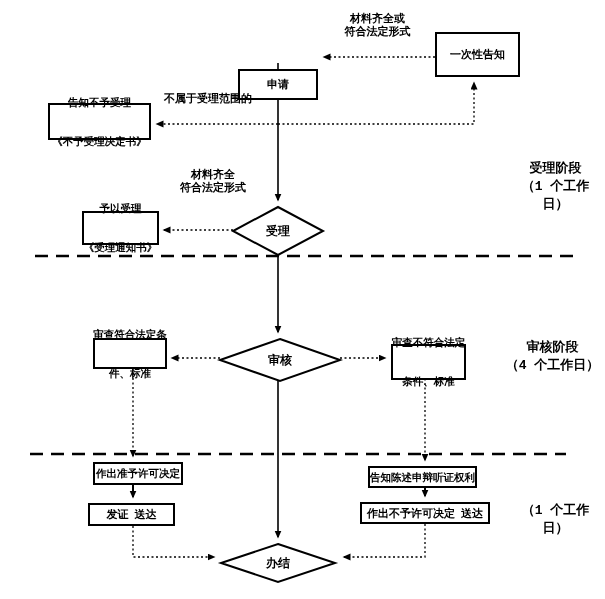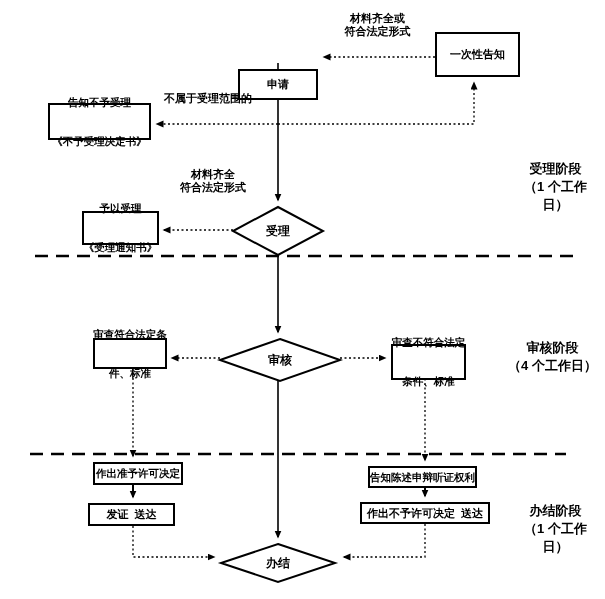--- a/index.html
+++ b/index.html
@@ -13,21 +13,21 @@
     position:absolute; box-sizing:border-box; border:2px solid #000; background:#fff;
     display:flex; align-items:center; justify-content:center;
     text-align:center; font-size:11px; line-height:13px; white-space:pre;
   }
   .box.sm { font-size:10.5px; }
   .dlabel {
     position:absolute; text-align:center; font-size:12px; line-height:14px;
     display:flex; align-items:center; justify-content:center;
   }
   .elabel { position:absolute; text-align:center; font-size:11px; line-height:13px; }
-  .stage  { position:absolute; text-align:center; font-size:13px; line-height:18px; }
+  .stage  { position:absolute; text-align:center; font-size:13px; line-height:18px;font-family:Liberation Mono, monospace; }
 </style>
 </head>
 <body>
 
 <div class="canvas">
 
   <svg width="605" height="599" viewBox="0 0 605 599">
     <defs>
       <marker id="ah" markerWidth="9" markerHeight="8" refX="6.5" refY="3.5" orient="auto" markerUnits="userSpaceOnUse">
         <path d="M0,0 L8,3.5 L0,7 z" fill="#000"></path>
@@ -133,18 +133,17 @@
     <div>（1 个工作</div>
     <div>日）</div>
   </div>
 
   <div class="stage" style="left:500px;top:339px;width:105px;">
     <div>审核阶段</div>
     <div>（4 个工作日）</div>
   </div>
 
   <div class="stage" style="left:508px;top:502px;width:95px;">
-    <div>办结阶段</div>
     <div>（1 个工作</div>
     <div>日）</div>
   </div>
 
 </div>
 
 </body></html>

